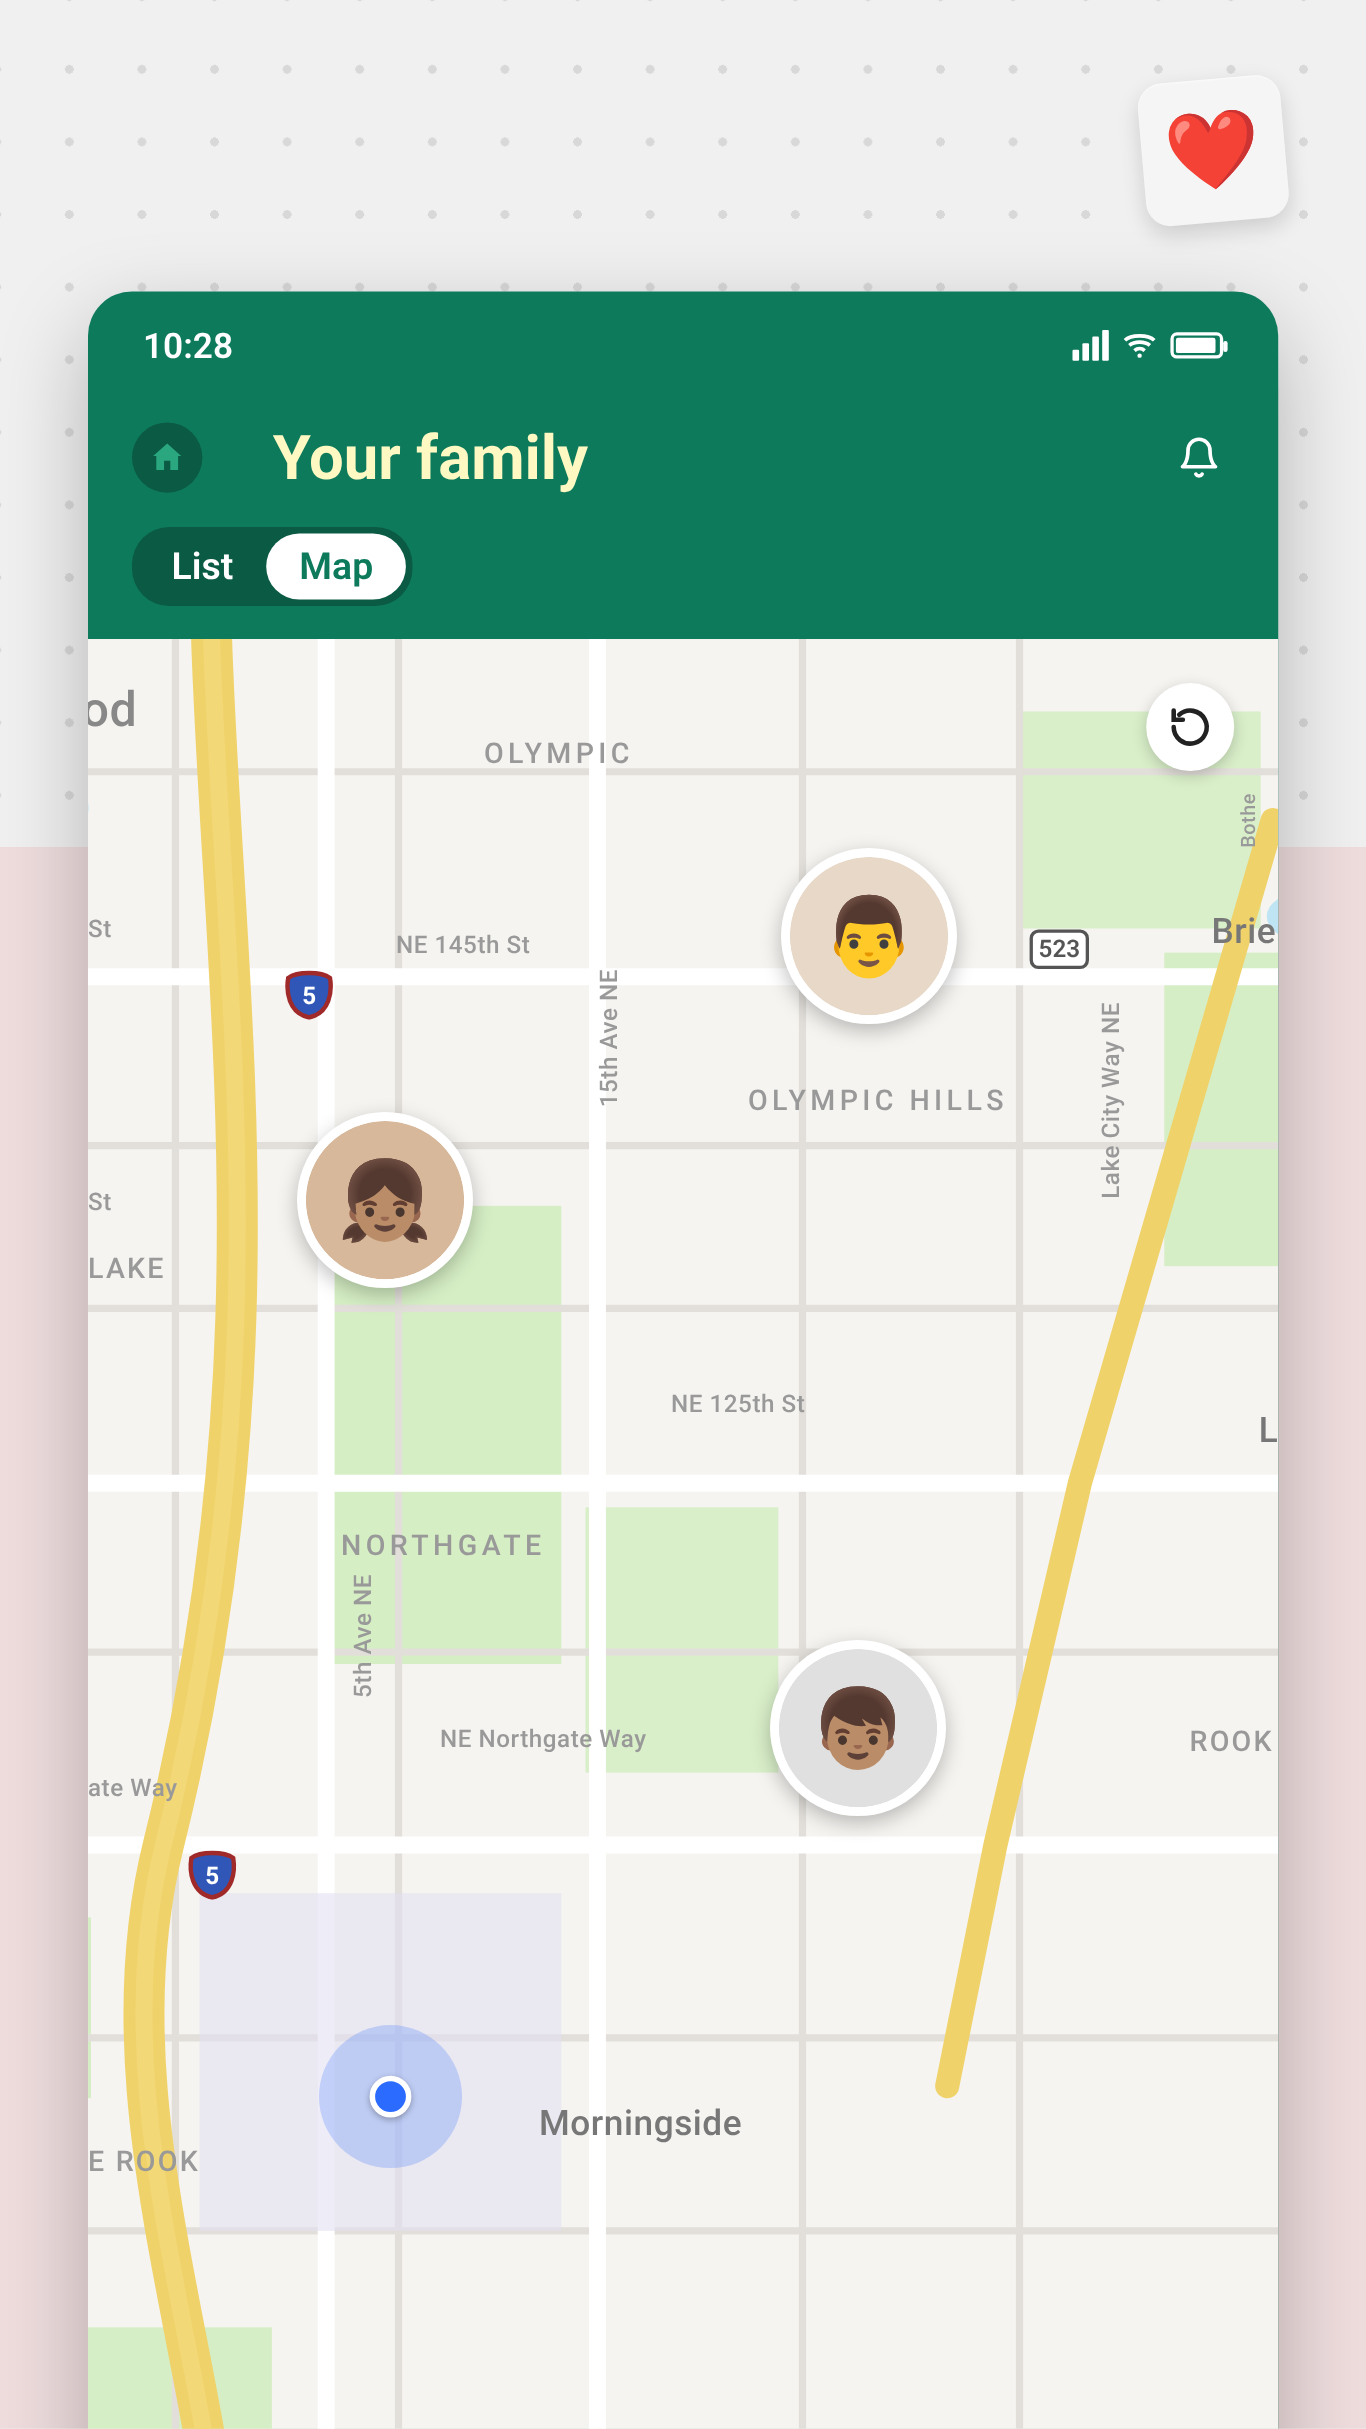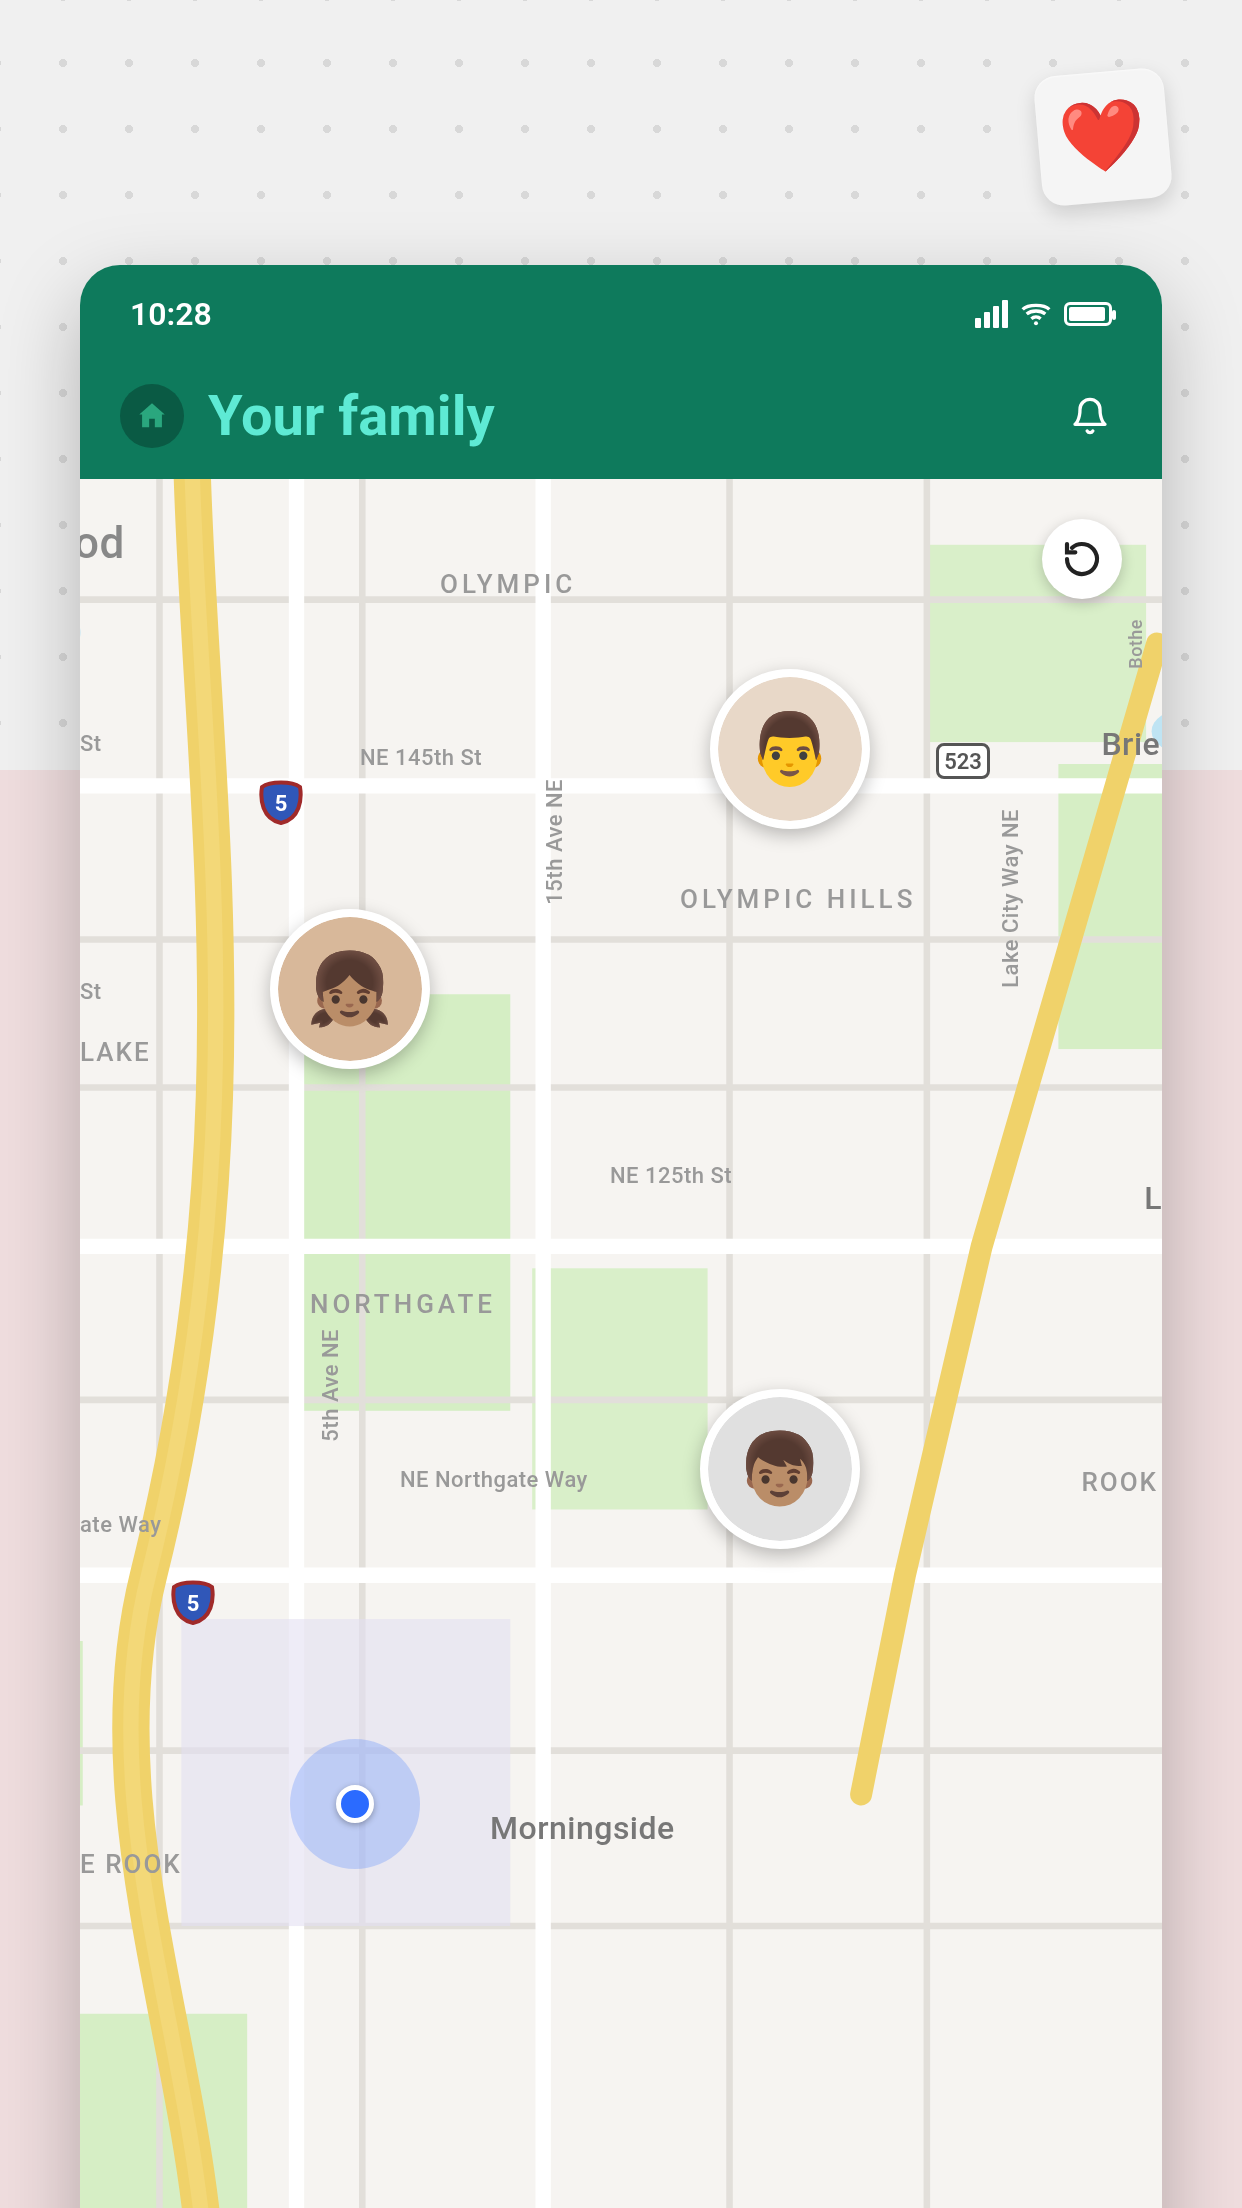--- a/index.html
+++ b/index.html
@@ -95,21 +95,21 @@
   .header-row {
     display: flex; align-items: center; justify-content: space-between;
   }
   .header-left { display: flex; align-items: center; gap: 24px; }
   .home-badge {
     width: 64px; height: 64px; border-radius: 50%;
     background: #0a5a44;
     display:flex; align-items:center; justify-content:center;
   }
   .home-badge svg { width: 34px; height: 34px; }
-  .header-title { color:#5eead4; font-size: 56px; font-weight: 700; }
+  .header-title { color:#fef9c3; font-size: 56px; font-weight: 700; margin-left: 40px; }
   .bell-btn { width: 44px; height: 44px; display:flex; align-items:center; justify-content:center; }
   .bell-btn svg { width: 40px; height: 40px; }
 
   .view-toggle {
     display: inline-flex;
     background: #0a5a44;
     border-radius: 34px;
     padding: 6px;
     align-items: center;
     width: fit-content;
@@ -246,20 +246,24 @@
         <div class="header-title">Your family</div>
       </div>
       <div class="bell-btn">
         <svg viewBox="0 0 24 24" fill="none" stroke="#fff" stroke-width="2" stroke-linecap="round" stroke-linejoin="round">
           <path d="M6 8a6 6 0 1 1 12 0c0 7 3 9 3 9H3s3-2 3-9"></path>
           <path d="M10.3 21a1.94 1.94 0 0 0 3.4 0"></path>
         </svg>
       </div>
     </div>
 
+    <div class="view-toggle">
+      <div class="toggle-option">List</div>
+      <div class="toggle-option active">Map</div>
+    </div>
   </div>
 
   <div class="map">
 
     <svg class="map-svg" viewBox="0 0 1082 1600" preserveAspectRatio="xMidYMin slice">
 
       <rect x="0" y="0" width="1082" height="1600" fill="#f6f4f1"></rect>
 
       <rect x="240" y="470" width="200" height="380" fill="#d5eec4"></rect>
       <rect x="820" y="60" width="200" height="180" fill="#d9efc9"></rect>

